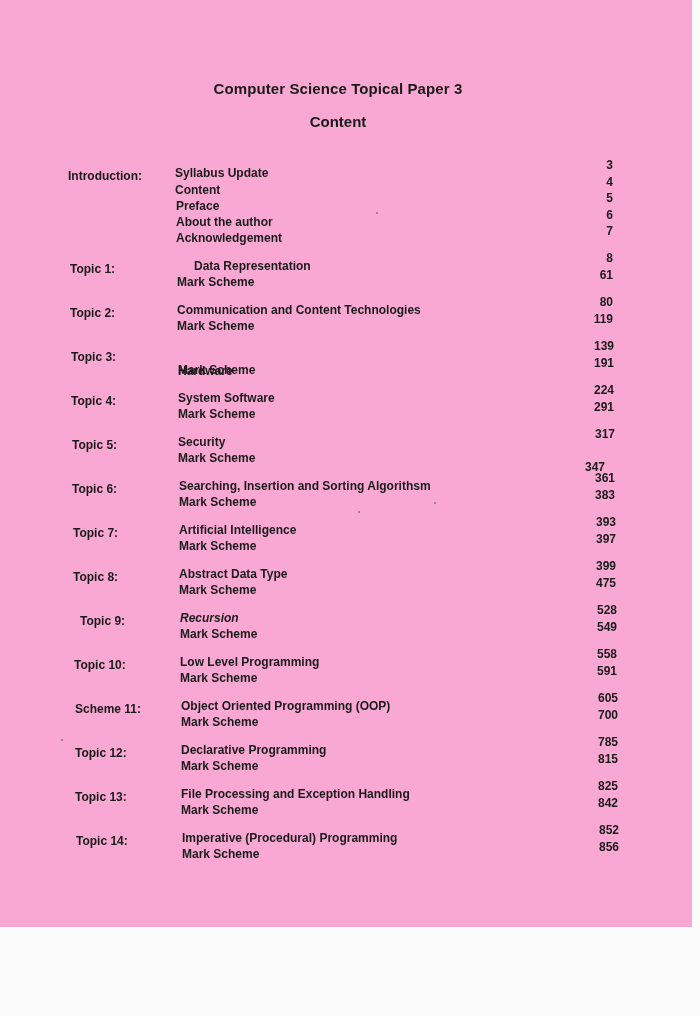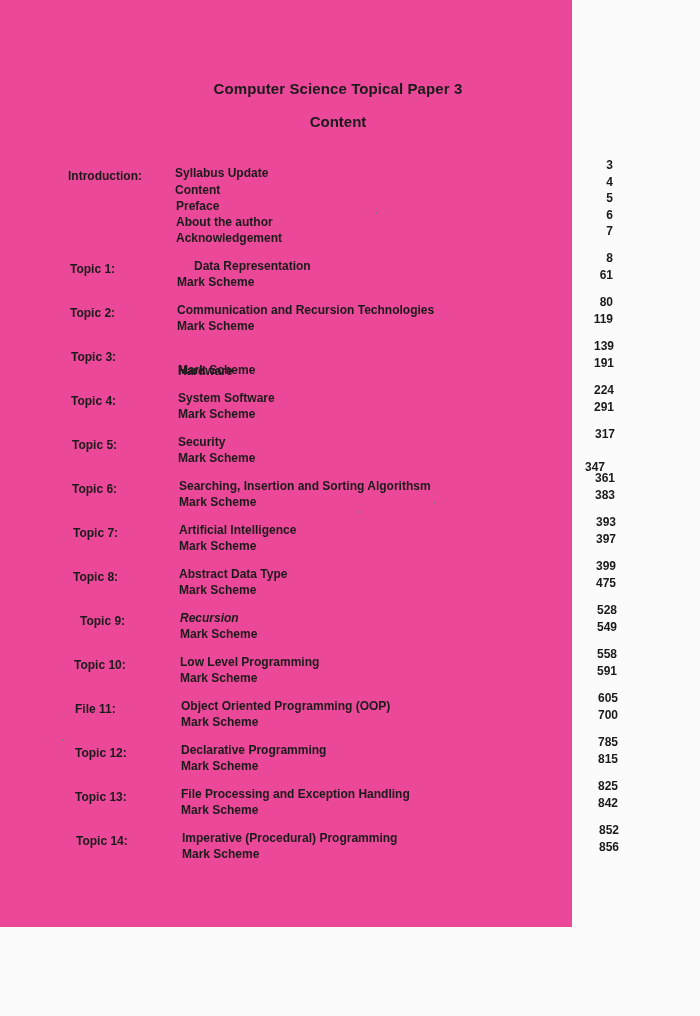--- a/index.html
+++ b/index.html
@@ -2,22 +2,22 @@
 <html><head>
   <meta charset="utf-8">
   <style>
     html, body { margin: 0; padding: 0; }
     body {
       width: 700px; height: 1016px; background: #fbfbfb;
       font-family: "Liberation Sans", sans-serif; color: #1a1a1a;
       position: relative; overflow: hidden;
     }
     .page {
-      position: absolute; left: 0; top: 0; width: 572px; height: 927px;
-      background: #ec4899;
+      position: absolute; left: 0; top: 0; width: 692px; height: 927px;
+      background: #f9a8d4;
     }
     .title {
       position: absolute; left: 0; width: 676px; text-align: center;
       font-weight: bold; font-size: 15px; top: 80px; letter-spacing: 0.1px;
     }
     .subtitle {
       position: absolute; left: 0; width: 676px; text-align: center;
       font-weight: bold; font-size: 15px; top: 113px;
     }
     .label {
@@ -55,21 +55,21 @@
   <div id="topics">
       <div>
         <div class="label" style="left:70px;top:262px;">Topic 1:</div>
         <div class="item" style="left:177px;top:259px;padding-left:17px;">Data Representation</div>
         <div class="item" style="left:177px;top:275px;">Mark Scheme</div>
         <div class="num" style="left:573px;top:251px;">8</div>
         <div class="num" style="left:573px;top:268px;">61</div>
       </div>
       <div>
         <div class="label" style="left:70px;top:306px;">Topic 2:</div>
-        <div class="item" style="left:177px;top:303px;">Communication and Recursion Technologies</div>
+        <div class="item" style="left:177px;top:303px;">Communication and Content Technologies</div>
         <div class="item" style="left:177px;top:319px;">Mark Scheme</div>
         <div class="num" style="left:573px;top:295px;">80</div>
         <div class="num" style="left:573px;top:312px;">119</div>
       </div>
       <div>
         <div class="label" style="left:71px;top:350px;">Topic 3:</div>
         <div class="item" style="left:178px;top:364px;">Hardware</div>
         <div class="item" style="left:178px;top:363px;">Mark Scheme</div>
         <div class="num" style="left:574px;top:339px;">139</div>
         <div class="num" style="left:574px;top:356px;">191</div>
@@ -117,21 +117,21 @@
         <div class="num" style="left:577px;top:620px;">549</div>
       </div>
       <div>
         <div class="label" style="left:74px;top:658px;">Topic 10:</div>
         <div class="item" style="left:180px;top:655px;">Low Level Programming</div>
         <div class="item" style="left:180px;top:671px;">Mark Scheme</div>
         <div class="num" style="left:577px;top:647px;">558</div>
         <div class="num" style="left:577px;top:664px;">591</div>
       </div>
       <div>
-        <div class="label" style="left:75px;top:702px;">File 11:</div>
+        <div class="label" style="left:75px;top:702px;">Scheme 11:</div>
         <div class="item" style="left:181px;top:699px;">Object Oriented Programming (OOP)</div>
         <div class="item" style="left:181px;top:715px;">Mark Scheme</div>
         <div class="num" style="left:578px;top:691px;">605</div>
         <div class="num" style="left:578px;top:708px;">700</div>
       </div>
       <div>
         <div class="label" style="left:75px;top:746px;">Topic 12:</div>
         <div class="item" style="left:181px;top:743px;">Declarative Programming</div>
         <div class="item" style="left:181px;top:759px;">Mark Scheme</div>
         <div class="num" style="left:578px;top:735px;">785</div>

